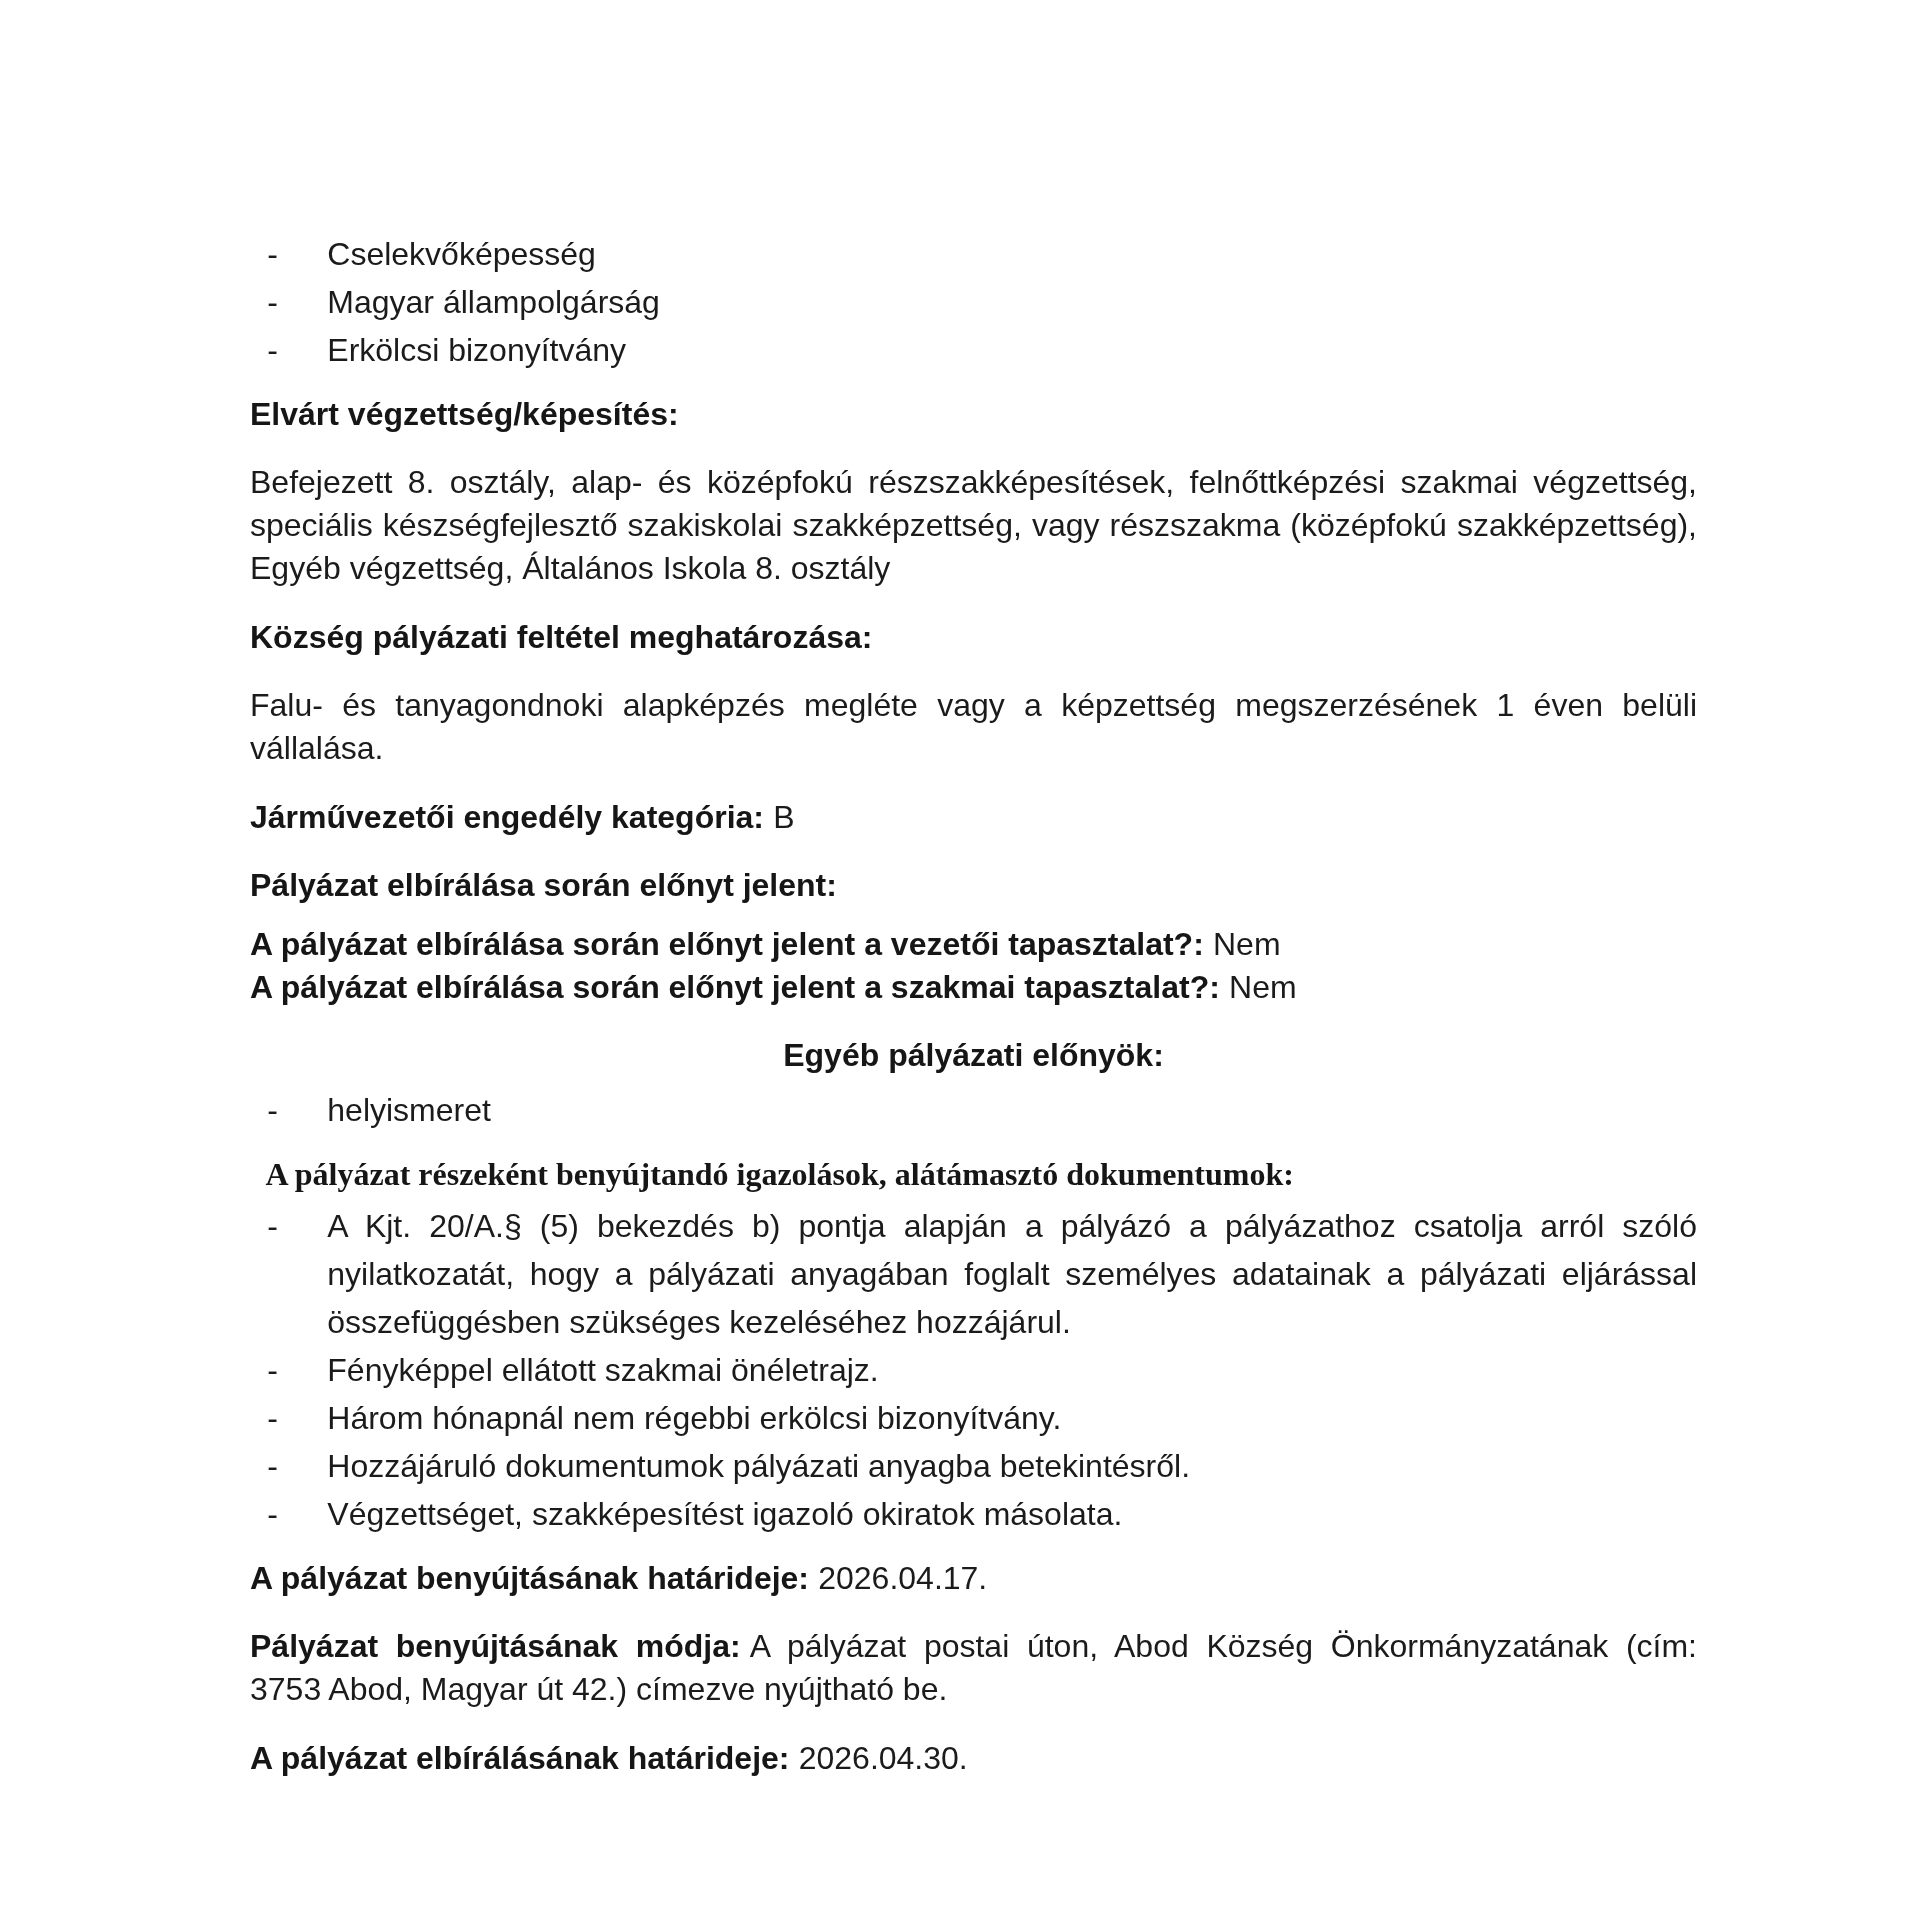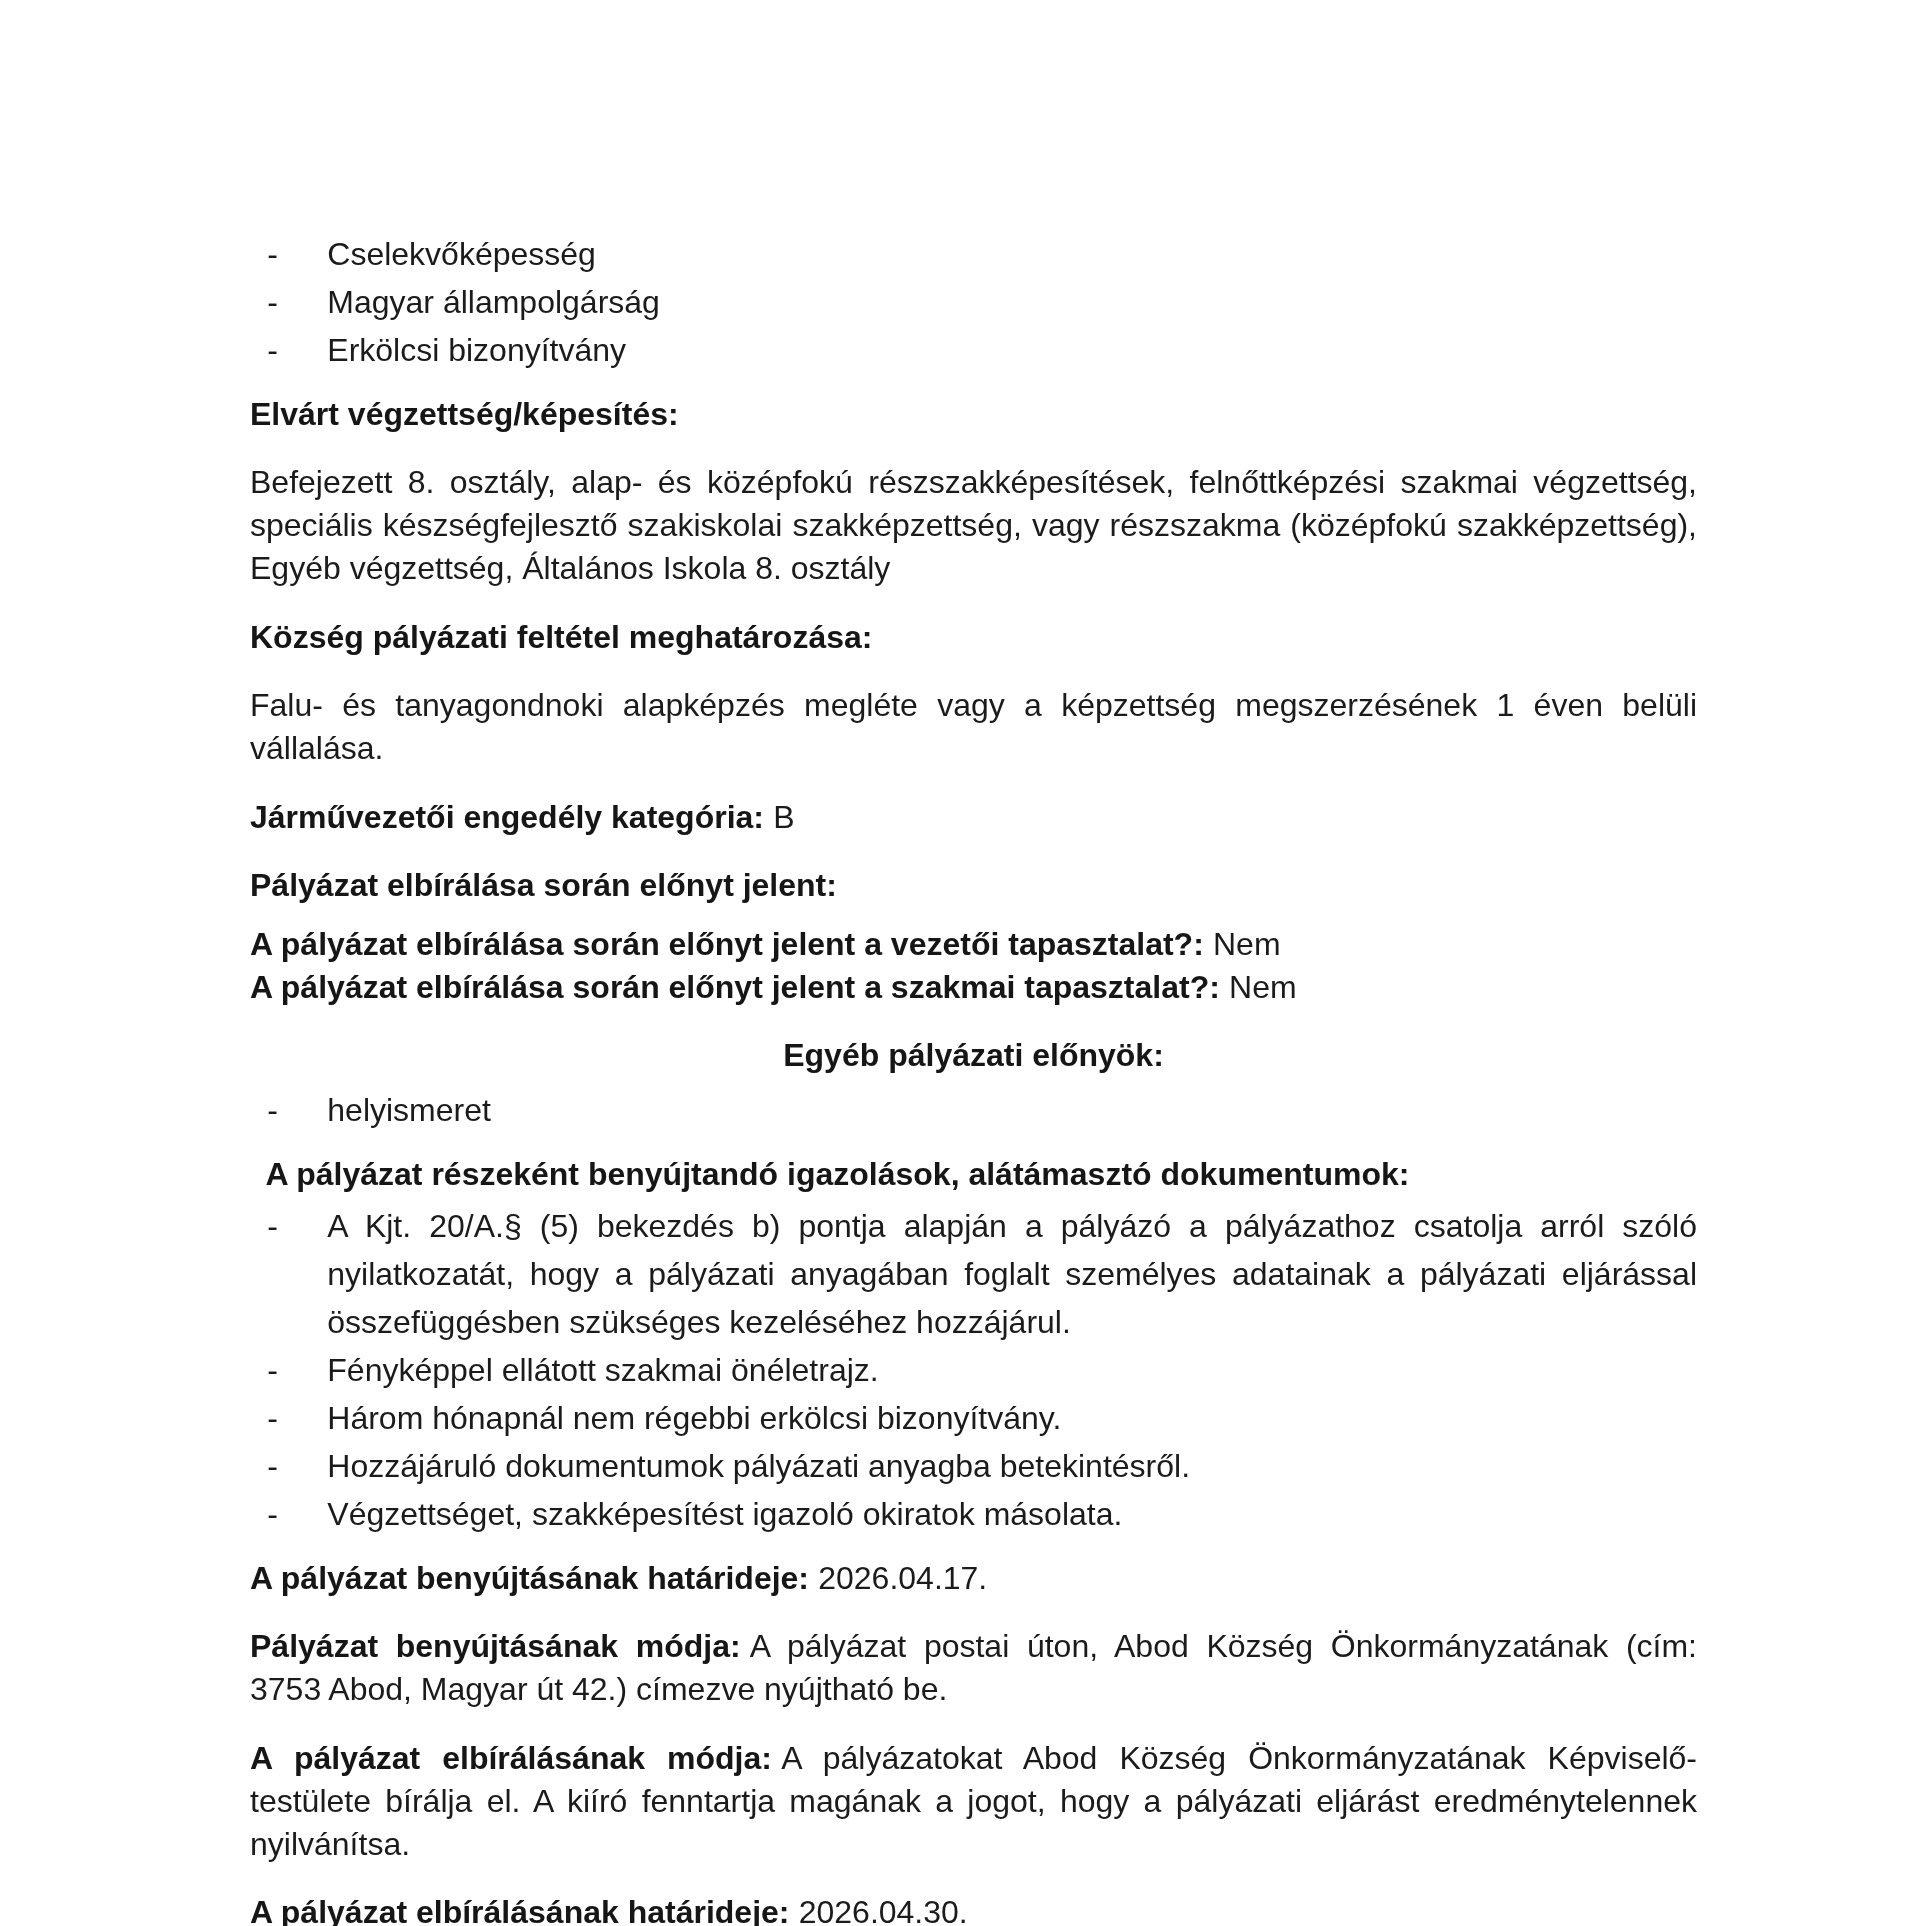--- a/index.html
+++ b/index.html
@@ -27,21 +27,21 @@
   }
   ul.blist li { display: flex; margin: 0; }
   .marker { width: 60px; flex: 0 0 60px; }
   .li-text { flex: 1; }
   .v  { margin-left: 9.2px; }
   .tight p { margin: 0; }
   .tight { margin-bottom: 25.4px; }
   .tight .hd { margin-bottom: 16px; }
   .mb8  { margin-bottom: 9px; text-align: center; }
   .mb14 { margin-bottom: 5.4px; }
-  .ind40 { margin-left: 15.4px; }
+  .ind40 { margin-left: 15.4px; font-family: Liberation Serif, serif; }
 </style>
 </head>
 <body>
 
 <div class="content">
 
   <ul class="blist">
     <li>
       <span class="marker">-</span>
       <span class="li-text">Cselekvőképesség</span>
@@ -109,22 +109,19 @@
   </ul>
 
   <p>
     <span class="b">A pályázat benyújtásának határideje:</span><span class="v">2026.04.17.</span>
   </p>
 
   <p class="just">
     <span class="b">Pályázat benyújtásának módja:</span><span class="v">A pályázat postai úton, Abod Község Önkormányzatának (cím: 3753 Abod, Magyar út 42.) címezve nyújtható be.</span>
   </p>
 
-  <p class="just">
-    <span class="b">A pályázat elbírálásának módja:</span><span class="v">A pályázatokat Abod Község Önkormányzatának Képviselő-testülete bírálja el. A kiíró fenntartja magának a jogot, hogy a pályázati eljárást eredménytelennek nyilvánítsa.</span>
-  </p>
 
   <p>
     <span class="b">A pályázat elbírálásának határideje:</span><span class="v">2026.04.30.</span>
   </p>
 
 </div>
 
 
 </body></html>

